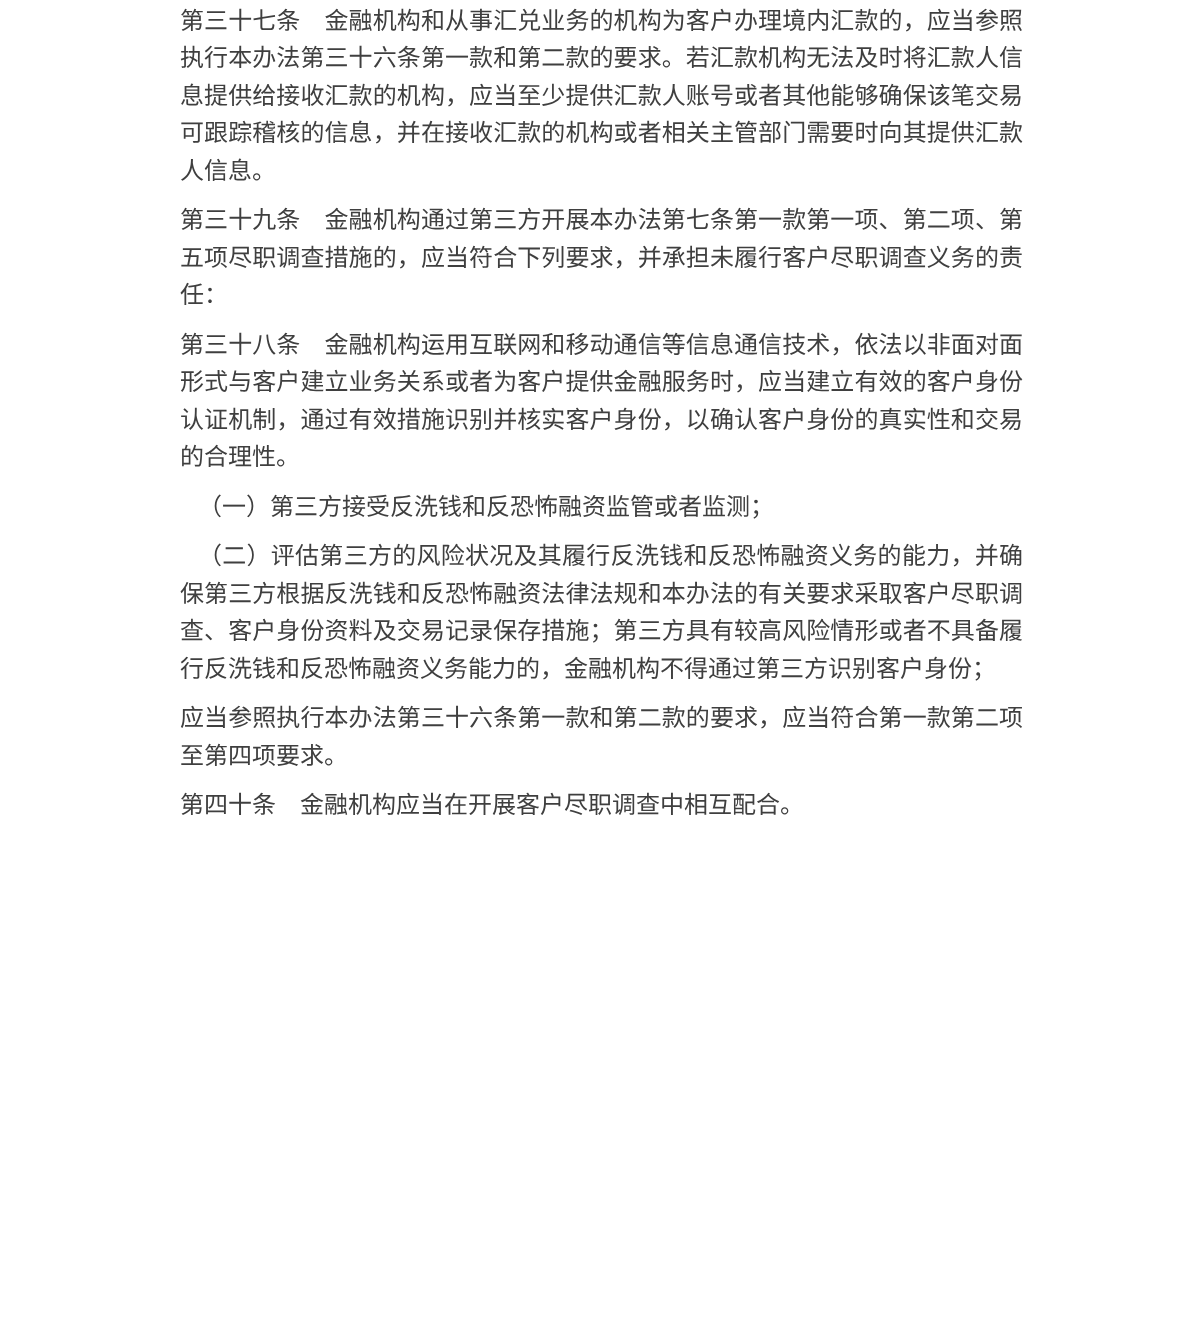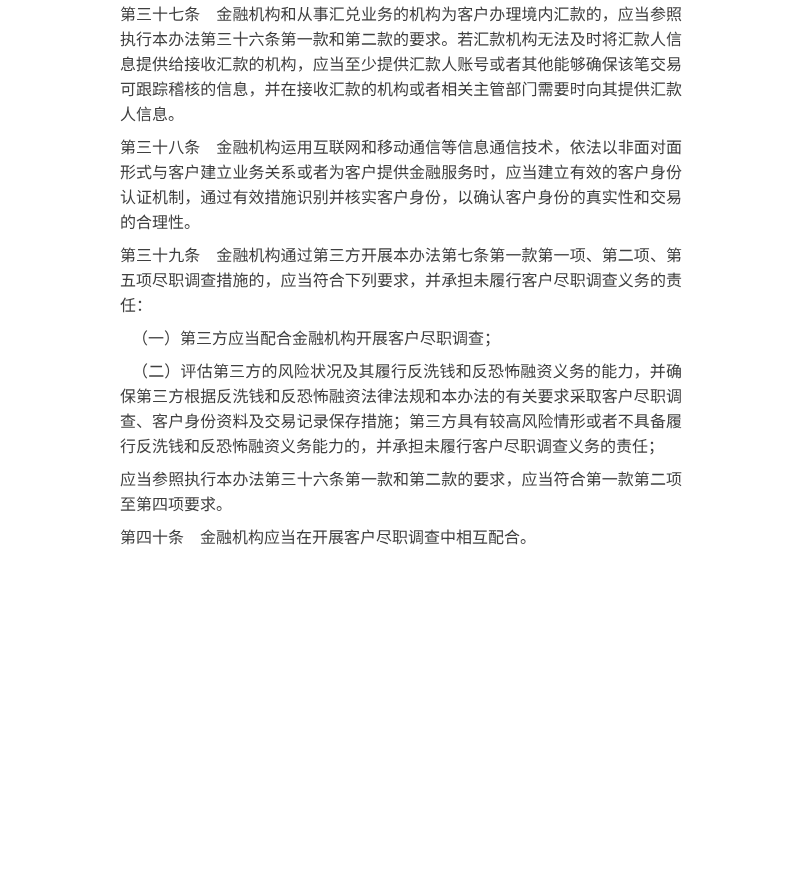--- a/index.html
+++ b/index.html
@@ -35,19 +35,19 @@
   }
   .para:last-child {
     margin-bottom: 0;
   }
 </style>
 </head>
 <body>
 
 <div class="page">
   <p class="para">第三十七条　金融机构和从事汇兑业务的机构为客户办理境内汇款的，应当参照执行本办法第三十六条第一款和第二款的要求。若汇款机构无法及时将汇款人信息提供给接收汇款的机构，应当至少提供汇款人账号或者其他能够确保该笔交易可跟踪稽核的信息，并在接收汇款的机构或者相关主管部门需要时向其提供汇款人信息。</p>
+  <p class="para">第三十九条　金融机构通过第三方开展本办法第七条第一款第一项、第二项、第五项尽职调查措施的，应当符合下列要求，并承担未履行客户尽职调查义务的责任：</p>
   <p class="para">第三十八条　金融机构运用互联网和移动通信等信息通信技术，依法以非面对面形式与客户建立业务关系或者为客户提供金融服务时，应当建立有效的客户身份认证机制，通过有效措施识别并核实客户身份，以确认客户身份的真实性和交易的合理性。</p>
-  <p class="para">第三十九条　金融机构通过第三方开展本办法第七条第一款第一项、第二项、第五项尽职调查措施的，应当符合下列要求，并承担未履行客户尽职调查义务的责任：</p>
-  <p class="para item">（一）第三方应当配合金融机构开展客户尽职调查；</p>
-  <p class="para item">（二）评估第三方的风险状况及其履行反洗钱和反恐怖融资义务的能力，并确保第三方根据反洗钱和反恐怖融资法律法规和本办法的有关要求采取客户尽职调查、客户身份资料及交易记录保存措施；第三方具有较高风险情形或者不具备履行反洗钱和反恐怖融资义务能力的，并承担未履行客户尽职调查义务的责任；</p>
+  <p class="para item">（一）第三方接受反洗钱和反恐怖融资监管或者监测；</p>
+  <p class="para item">（二）评估第三方的风险状况及其履行反洗钱和反恐怖融资义务的能力，并确保第三方根据反洗钱和反恐怖融资法律法规和本办法的有关要求采取客户尽职调查、客户身份资料及交易记录保存措施；第三方具有较高风险情形或者不具备履行反洗钱和反恐怖融资义务能力的，金融机构不得通过第三方识别客户身份；</p>
   <p class="para">应当参照执行本办法第三十六条第一款和第二款的要求，应当符合第一款第二项至第四项要求。</p>
   <p class="para">第四十条　金融机构应当在开展客户尽职调查中相互配合。</p>
 </div>
 
 </body></html>

